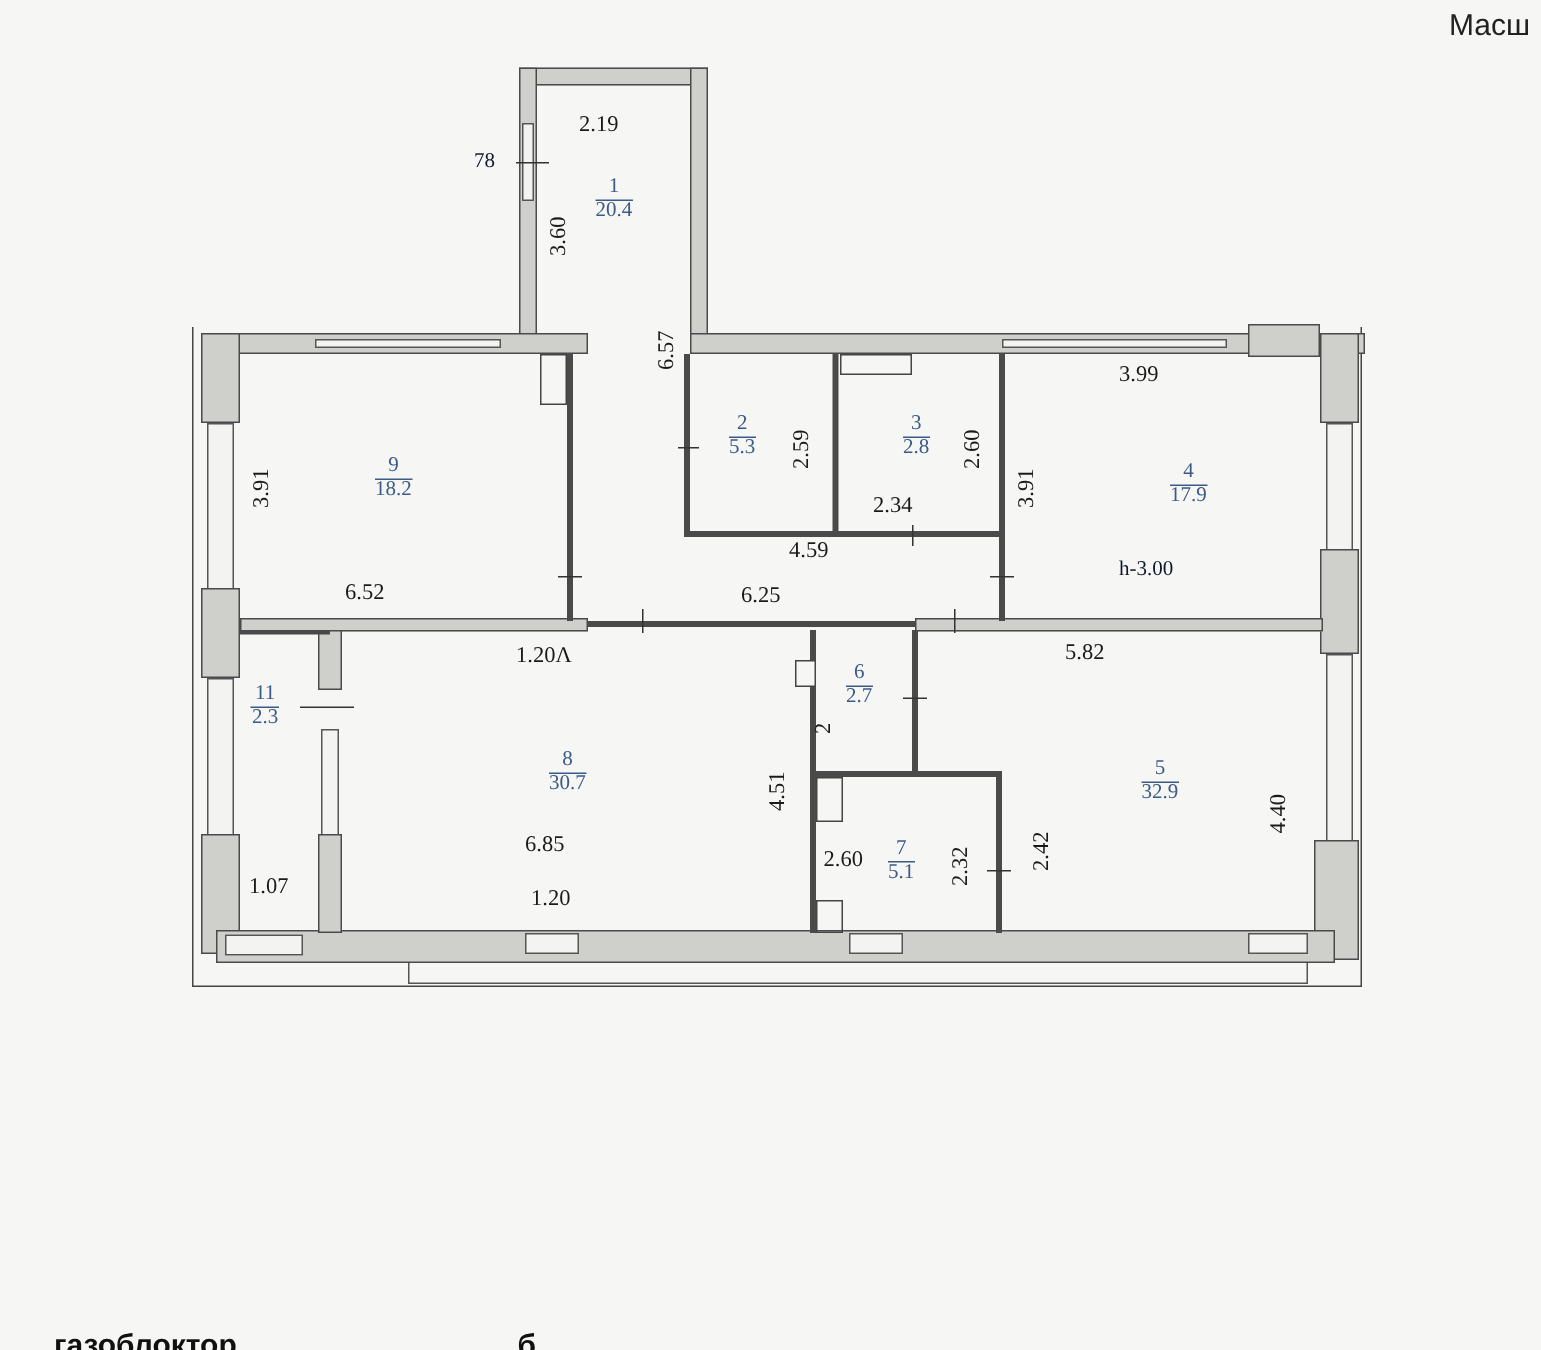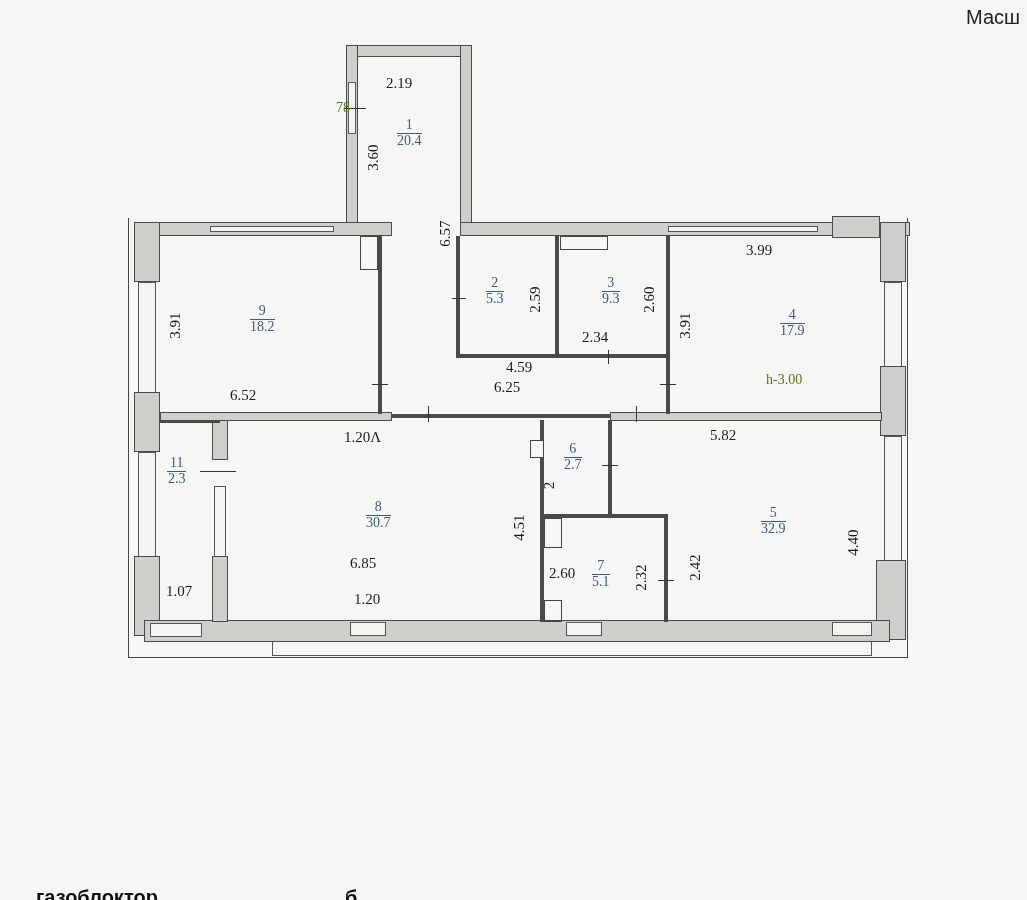--- a/index.html
+++ b/index.html
@@ -6,21 +6,21 @@
   body{width:1027px;height:900px;background:#f6f6f4;position:relative;overflow:hidden;font-family:"Liberation Serif","DejaVu Serif",serif;}
   .abs{position:absolute;}
   .wall{position:absolute;background:#cfcfcc;border:1.5px solid #4a4a4a;box-sizing:border-box;}
   .thin{position:absolute;background:#4a4a4a;}
   .win{position:absolute;background:#f3f3f1;border:1px solid #555;box-sizing:border-box;}
   .dim{position:absolute;font-size:15px;color:#1a1a1a;white-space:nowrap;line-height:1;}
   .dim.v{transform:rotate(-90deg);transform-origin:center center;}
   .room{position:absolute;text-align:center;color:#3b5a86;font-size:14px;line-height:1.05;}
   .room .num{display:block;border-bottom:1px solid #3b5a86;padding:0 3px;}
   .room .area{display:block;}
-  .red{position:absolute;color:#4d7c0f;font-size:14px;white-space:nowrap;margin-left:20px;}
+  .red{position:absolute;color:#0f172a;font-size:14px;white-space:nowrap;}
   .header-text{position:absolute;font-family:"Liberation Sans","DejaVu Sans",sans-serif;font-size:20px;color:#222;}
   .footer-text{position:absolute;font-family:"Liberation Sans","DejaVu Sans",sans-serif;font-size:20px;color:#111;font-weight:bold;}
   .tick{position:absolute;background:#333;}
 </style>
 </head>
 <body>
 
 <div class="header-text" style="left:966px;top:6px;">Масш</div>
 <div class="footer-text" style="left:36px;top:886px;">газоблоктор</div>
 <div class="footer-text" style="left:345px;top:886px;">б</div>
@@ -104,21 +104,21 @@
   <div class="room" style="left:397px;top:118px;">
     <span class="num">1</span>
     <span class="area">20.4</span>
   </div>
   <div class="room" style="left:486px;top:276px;">
     <span class="num">2</span>
     <span class="area">5.3</span>
   </div>
   <div class="room" style="left:602px;top:276px;">
     <span class="num">3</span>
-    <span class="area">9.3</span>
+    <span class="area">2.8</span>
   </div>
   <div class="room" style="left:780px;top:308px;">
     <span class="num">4</span>
     <span class="area">17.9</span>
   </div>
   <div class="room" style="left:761px;top:506px;">
     <span class="num">5</span>
     <span class="area">32.9</span>
   </div>
   <div class="room" style="left:564px;top:442px;">
@@ -141,22 +141,22 @@
     <span class="num">11</span>
     <span class="area">2.3</span>
   </div>
 
   <div class="dim" style="left:386px;top:76px;">2.19</div>
   <div class="dim v" style="left:360px;top:150px;">3.60</div>
   <div class="dim v" style="left:432px;top:226px;">6.57</div>
   <div class="dim v" style="left:522px;top:292px;">2.59</div>
   <div class="dim v" style="left:636px;top:292px;">2.60</div>
   <div class="dim" style="left:582px;top:330px;">2.34</div>
-  <div class="dim" style="left:506px;top:360px;font-family:Liberation Serif, serif;">4.59</div>
-  <div class="dim" style="left:494px;top:380px;">6.25</div>
+  <div class="dim" style="left:526px;top:360px;font-family:Liberation Serif, serif;">4.59</div>
+  <div class="dim" style="left:494px;top:390px;">6.25</div>
   <div class="dim" style="left:746px;top:243px;">3.99</div>
   <div class="dim v" style="left:672px;top:318px;">3.91</div>
   <div class="dim v" style="left:162px;top:318px;">3.91</div>
   <div class="dim" style="left:230px;top:388px;">6.52</div>
   <div class="dim" style="left:344px;top:430px;">1.20Λ</div>
   <div class="dim" style="left:350px;top:556px;">6.85</div>
   <div class="dim" style="left:354px;top:592px;">1.20</div>
   <div class="dim v" style="left:506px;top:520px;">4.51</div>
   <div class="dim" style="left:166px;top:584px;">1.07</div>
   <div class="dim v" style="left:546px;top:478px;">2</div>

